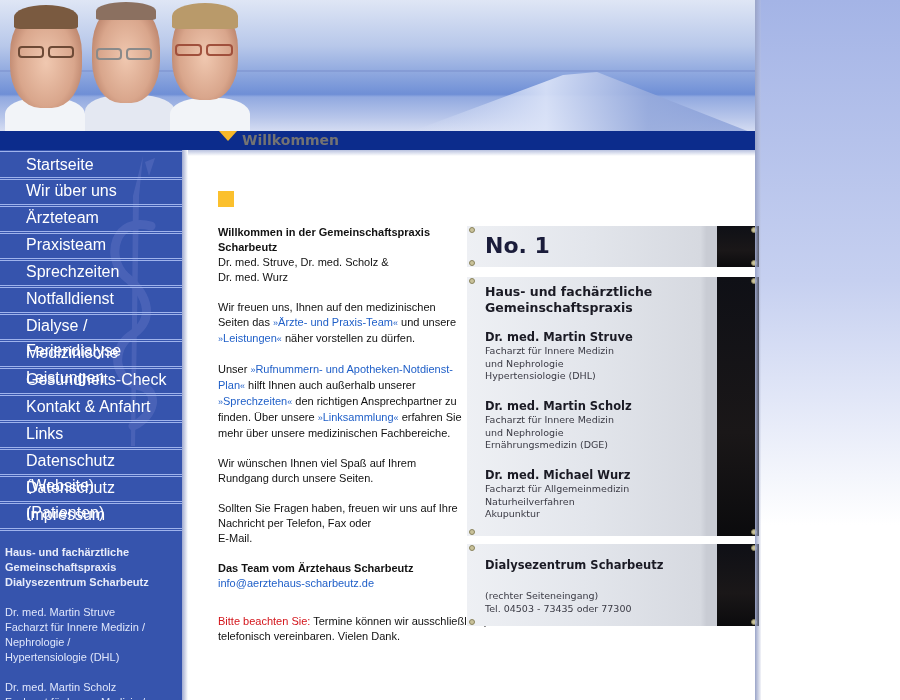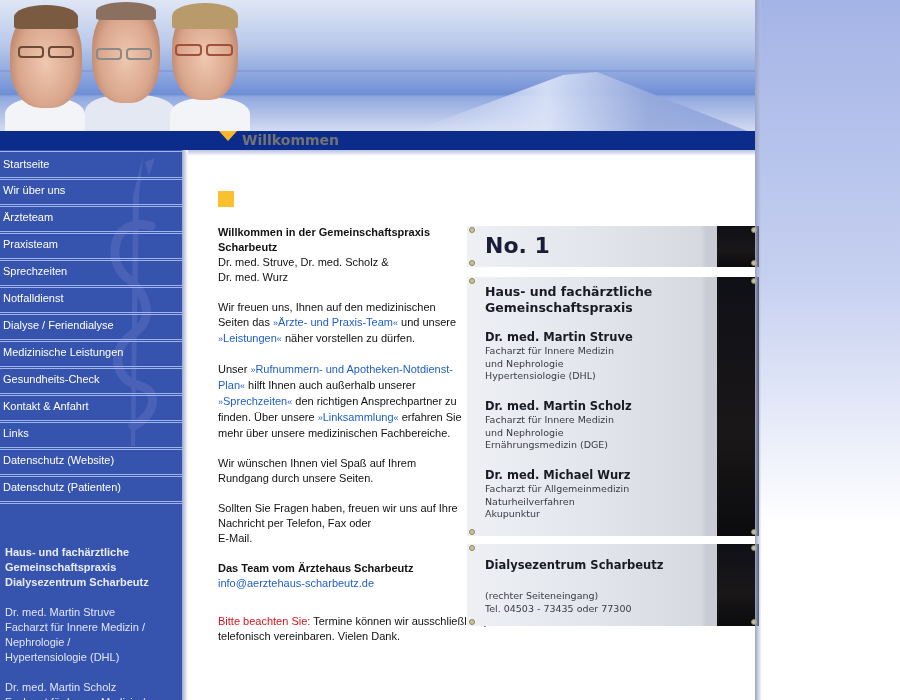--- a/index.html
+++ b/index.html
@@ -62,22 +62,22 @@
   }
   #sidebar-shadow {
     position: absolute; left: 182px; top: 150px; width: 6px; height: 550px;
     background: linear-gradient(to right, #a0aad0, #fff);
   }
   #caduceus {
     position:absolute; left:105px; top:6px; width:60px; height:290px; opacity:.55;
   }
   #nav { position: absolute; left: 0; top: 1px; width: 182px; }
   .nav-item {
-    display:block; height: 27px; line-height: 25px; padding-left: 3px;
-    color: #fff; font-size: 11px; text-decoration: none;
+    display:block; height: 27px; line-height: 25px; padding-left: 26px;
+    color: #fff; font-size: 16px; text-decoration: none;
     border-top: 1px solid #9fb3ec; border-bottom: 1px solid #9fb3ec;
     margin-bottom: 0;
     position: relative;
   }
   .nav-item + .nav-item { border-top: none; }
   .nav-item::after {
     content:""; position:absolute; left:0; right:0; bottom:-3px; height:1px; background:#9fb3ec;
   }
   #sidebar-info {
     position: absolute; left: 5px; top: 395px; width: 172px;
@@ -156,20 +156,21 @@
       <a class="nav-item">Praxisteam</a>
       <a class="nav-item">Sprechzeiten</a>
       <a class="nav-item">Notfalldienst</a>
       <a class="nav-item">Dialyse / Feriendialyse</a>
       <a class="nav-item">Medizinische Leistungen</a>
       <a class="nav-item">Gesundheits-Check</a>
       <a class="nav-item">Kontakt &amp; Anfahrt</a>
       <a class="nav-item">Links</a>
       <a class="nav-item">Datenschutz (Website)</a>
       <a class="nav-item">Datenschutz (Patienten)</a>
+      <a class="nav-item">Impressum</a>
     </nav>
     <div id="sidebar-info">
       <p class="bold">
         <span>Haus- und fachärztliche</span><br>
         <span>Gemeinschaftspraxis</span><br>
         <span>Dialysezentrum Scharbeutz</span>
       </p>
       <p>
         <span>Dr. med. Martin Struve</span><br>
         <span>Facharzt für Innere Medizin /</span><br>

